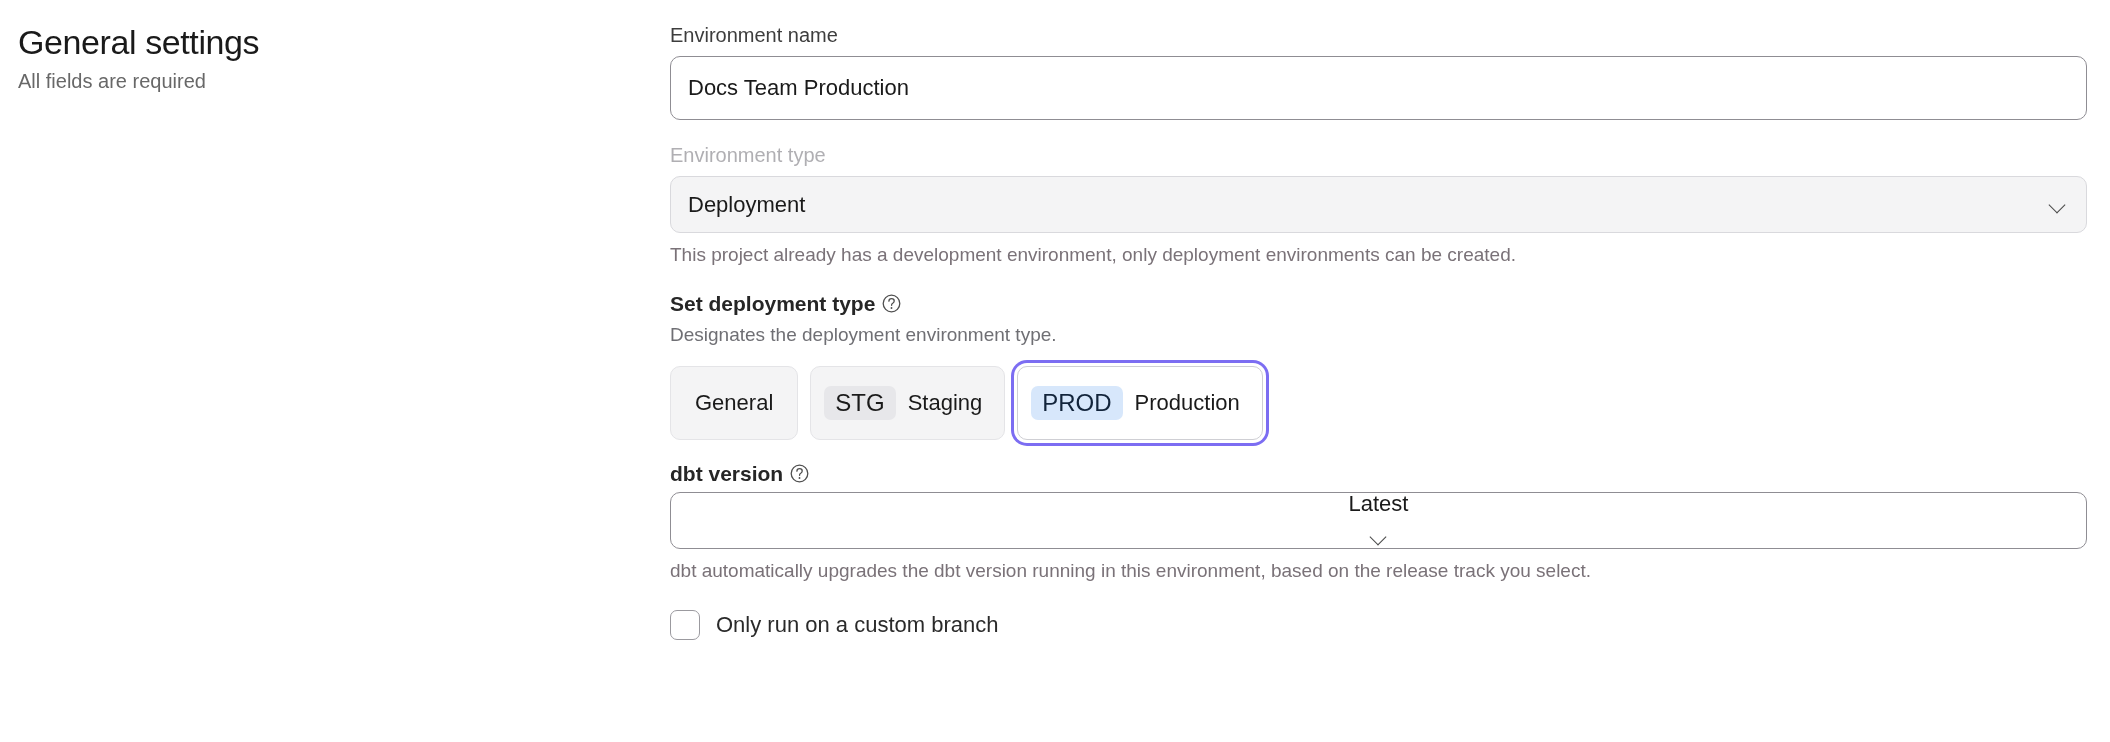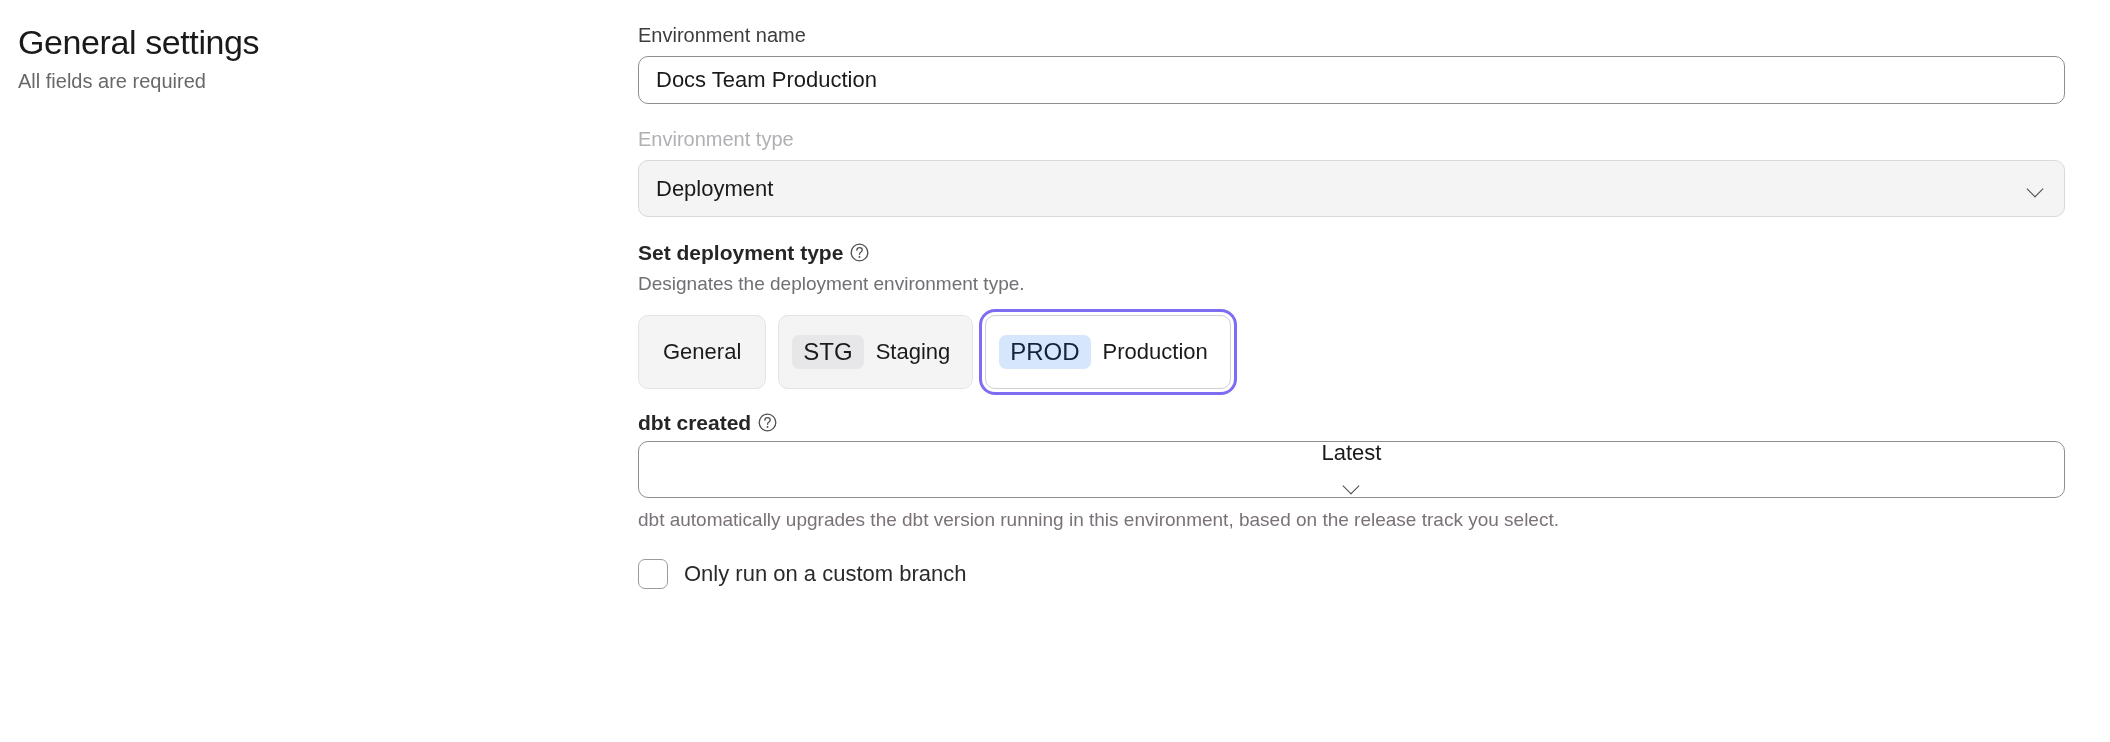--- a/index.html
+++ b/index.html
@@ -16,20 +16,21 @@
     color: #1c1c1c;
     overflow: hidden;
     position: relative;
   }
 
   
   .page {
     display: flex;
     align-items: flex-start;
     padding: 0;
+    gap: 32px;
   }
   .left-col {
     width: 638px;
     flex: 0 0 638px;
     padding: 22px 0 0 18px;
   }
   .page-title {
     font-size: 34px;
     line-height: 40px;
     font-weight: 400;
@@ -59,21 +60,21 @@
     color: #3d3d3d;
     margin: 0 0 8px 0;
     font-weight: 400;
   }
   .field-label.muted {
     color: #b0afb3;
   }
 
   .text-input {
     width: 100%;
-    height: 48px;
+    height: 64px;
     border: 1px solid #8f8d93;
     border-radius: 10px;
     background: #ffffff;
     font-family: "Liberation Sans", sans-serif;
     font-size: 22px;
     color: #1a1a1a;
     padding: 0 17px;
     display: flex;
     align-items: center;
     outline: none;
@@ -247,20 +248,21 @@
     </div>
 
     <div class="section-gap"></div>
 
     <div>
       <div class="field-label muted">Environment type</div>
       <div class="select-box">
         <span class="select-value">Deployment</span>
         <span class="chevron"></span>
       </div>
+      <p class="helper-text">This project already has a development environment, only deployment environments can be created.</p>
     </div>
 
     <div class="section-gap"></div>
 
     <div>
       <div class="section-heading">
         <span>Set deployment type</span>
         <span class="help-icon">
           <svg width="19" height="19" viewBox="0 0 19 19">
             <circle cx="9.5" cy="9.5" r="8.3" fill="none" stroke="#4f4f4f" stroke-width="1.3"></circle>
@@ -289,21 +291,21 @@
           </button>
 
         </div>
       </div>
     </div>
 
     <div style="height:14px"></div>
 
     <div>
       <div class="section-heading">
-        <span>dbt created</span>
+        <span>dbt version</span>
         <span class="help-icon">
           <svg width="19" height="19" viewBox="0 0 19 19">
             <circle cx="9.5" cy="9.5" r="8.3" fill="none" stroke="#4f4f4f" stroke-width="1.3"></circle>
             <path d="M6.9 7.2c0-1.5 1.2-2.5 2.7-2.5 1.5 0 2.6 0.9 2.6 2.2 0 1.1-0.6 1.7-1.5 2.3-0.8 0.5-1.1 0.9-1.1 1.7v0.4" fill="none" stroke="#4f4f4f" stroke-width="1.3" stroke-linecap="round"></path>
             <circle cx="9.5" cy="14" r="0.95" fill="#4f4f4f"></circle>
           </svg>
         </span>
       </div>
       <div class="select-box enabled">
         <span class="select-value">Latest</span>

